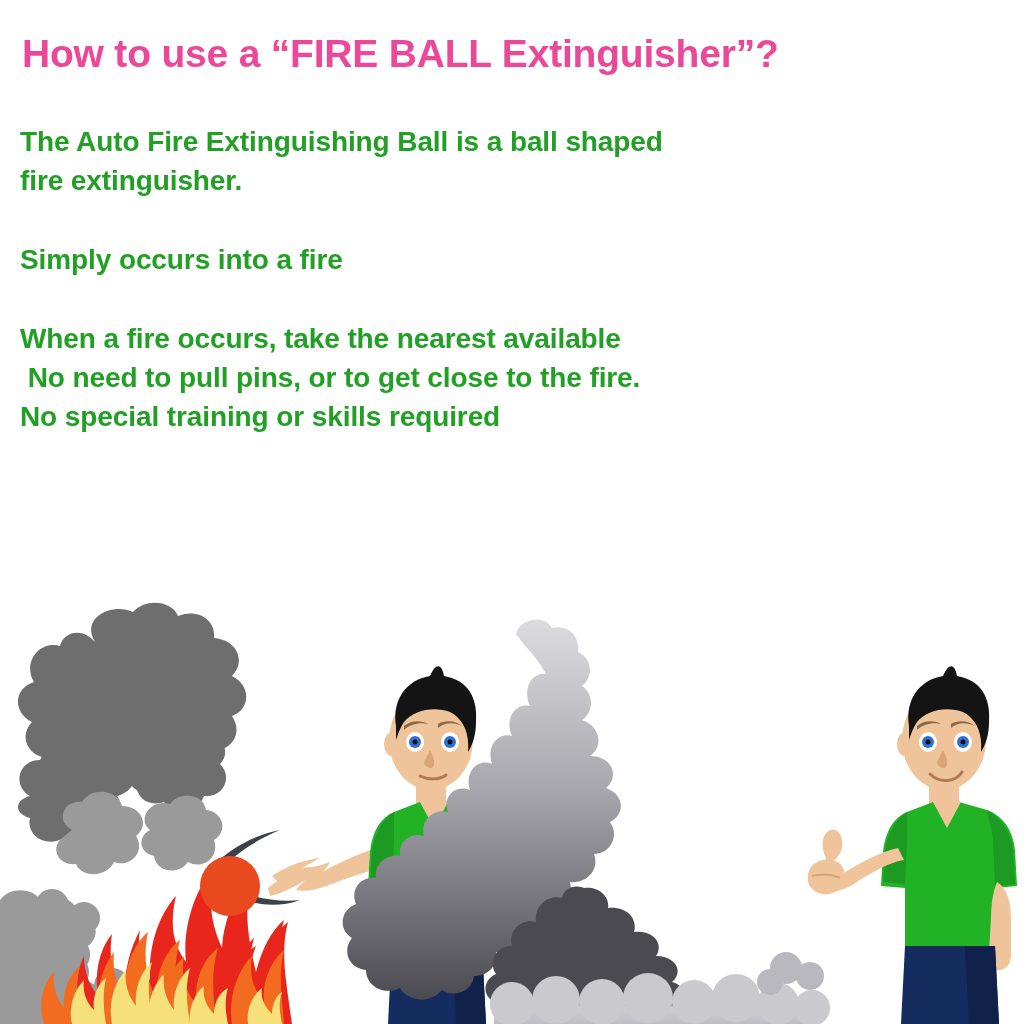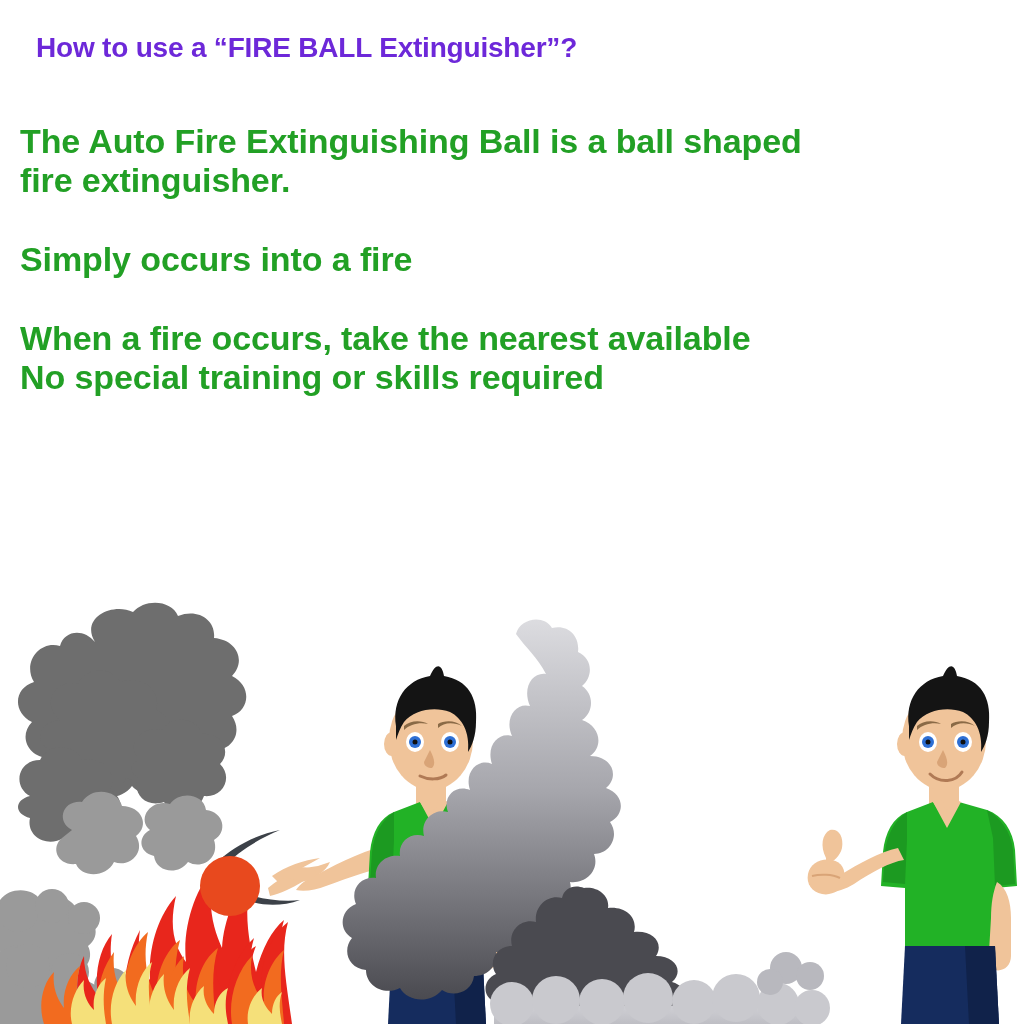--- a/index.html
+++ b/index.html
@@ -18,39 +18,39 @@
     position: relative;
     width: 1024px;
     height: 1024px;
     background: #ffffff;
     overflow: hidden;
   }
 
   
   #title {
     position: absolute;
-    left: 36px;
+    left: 22px;
     top: 32px;
-    font-size: 28px;
+    font-size: 39px;
     font-weight: bold;
-    color: #6d28d9;
+    color: #ec4899;
     letter-spacing: -0.2px;
     white-space: nowrap;
   }
   #body-text {
     position: absolute;
     left: 20px;
     top: 122px;
     width: 820px;
   }
   .para {
     margin: 0 0 0 0;
   }
   .para .line {
-    font-size: 34px;
+    font-size: 28px;
     font-weight: bold;
     color: #22A025;
     line-height: 39px;
     white-space: pre;
     letter-spacing: -0.1px;
   }
   .gap-1 { height: 40px; }
   .gap-2 { height: 40px; }
 
   
@@ -80,20 +80,21 @@
     <div class="gap-1"></div>
 
     <div class="para">
       <div class="line">Simply occurs into a fire</div>
     </div>
 
     <div class="gap-2"></div>
 
     <div class="para">
       <div class="line">When a fire occurs, take the nearest available</div>
+      <div class="line"> No need to pull pins, or to get close to the fire.</div>
       <div class="line">No special training or skills required</div>
     </div>
 
   </div>
 
   <div id="art">
     <svg width="1024" height="424" viewBox="0 0 1024 424" xmlns="http://www.w3.org/2000/svg">
       <defs>
         <linearGradient id="smokeColGrad" x1="0" y1="0" x2="0" y2="1">
           <stop offset="0%" stop-color="#DCDCE0"></stop>

